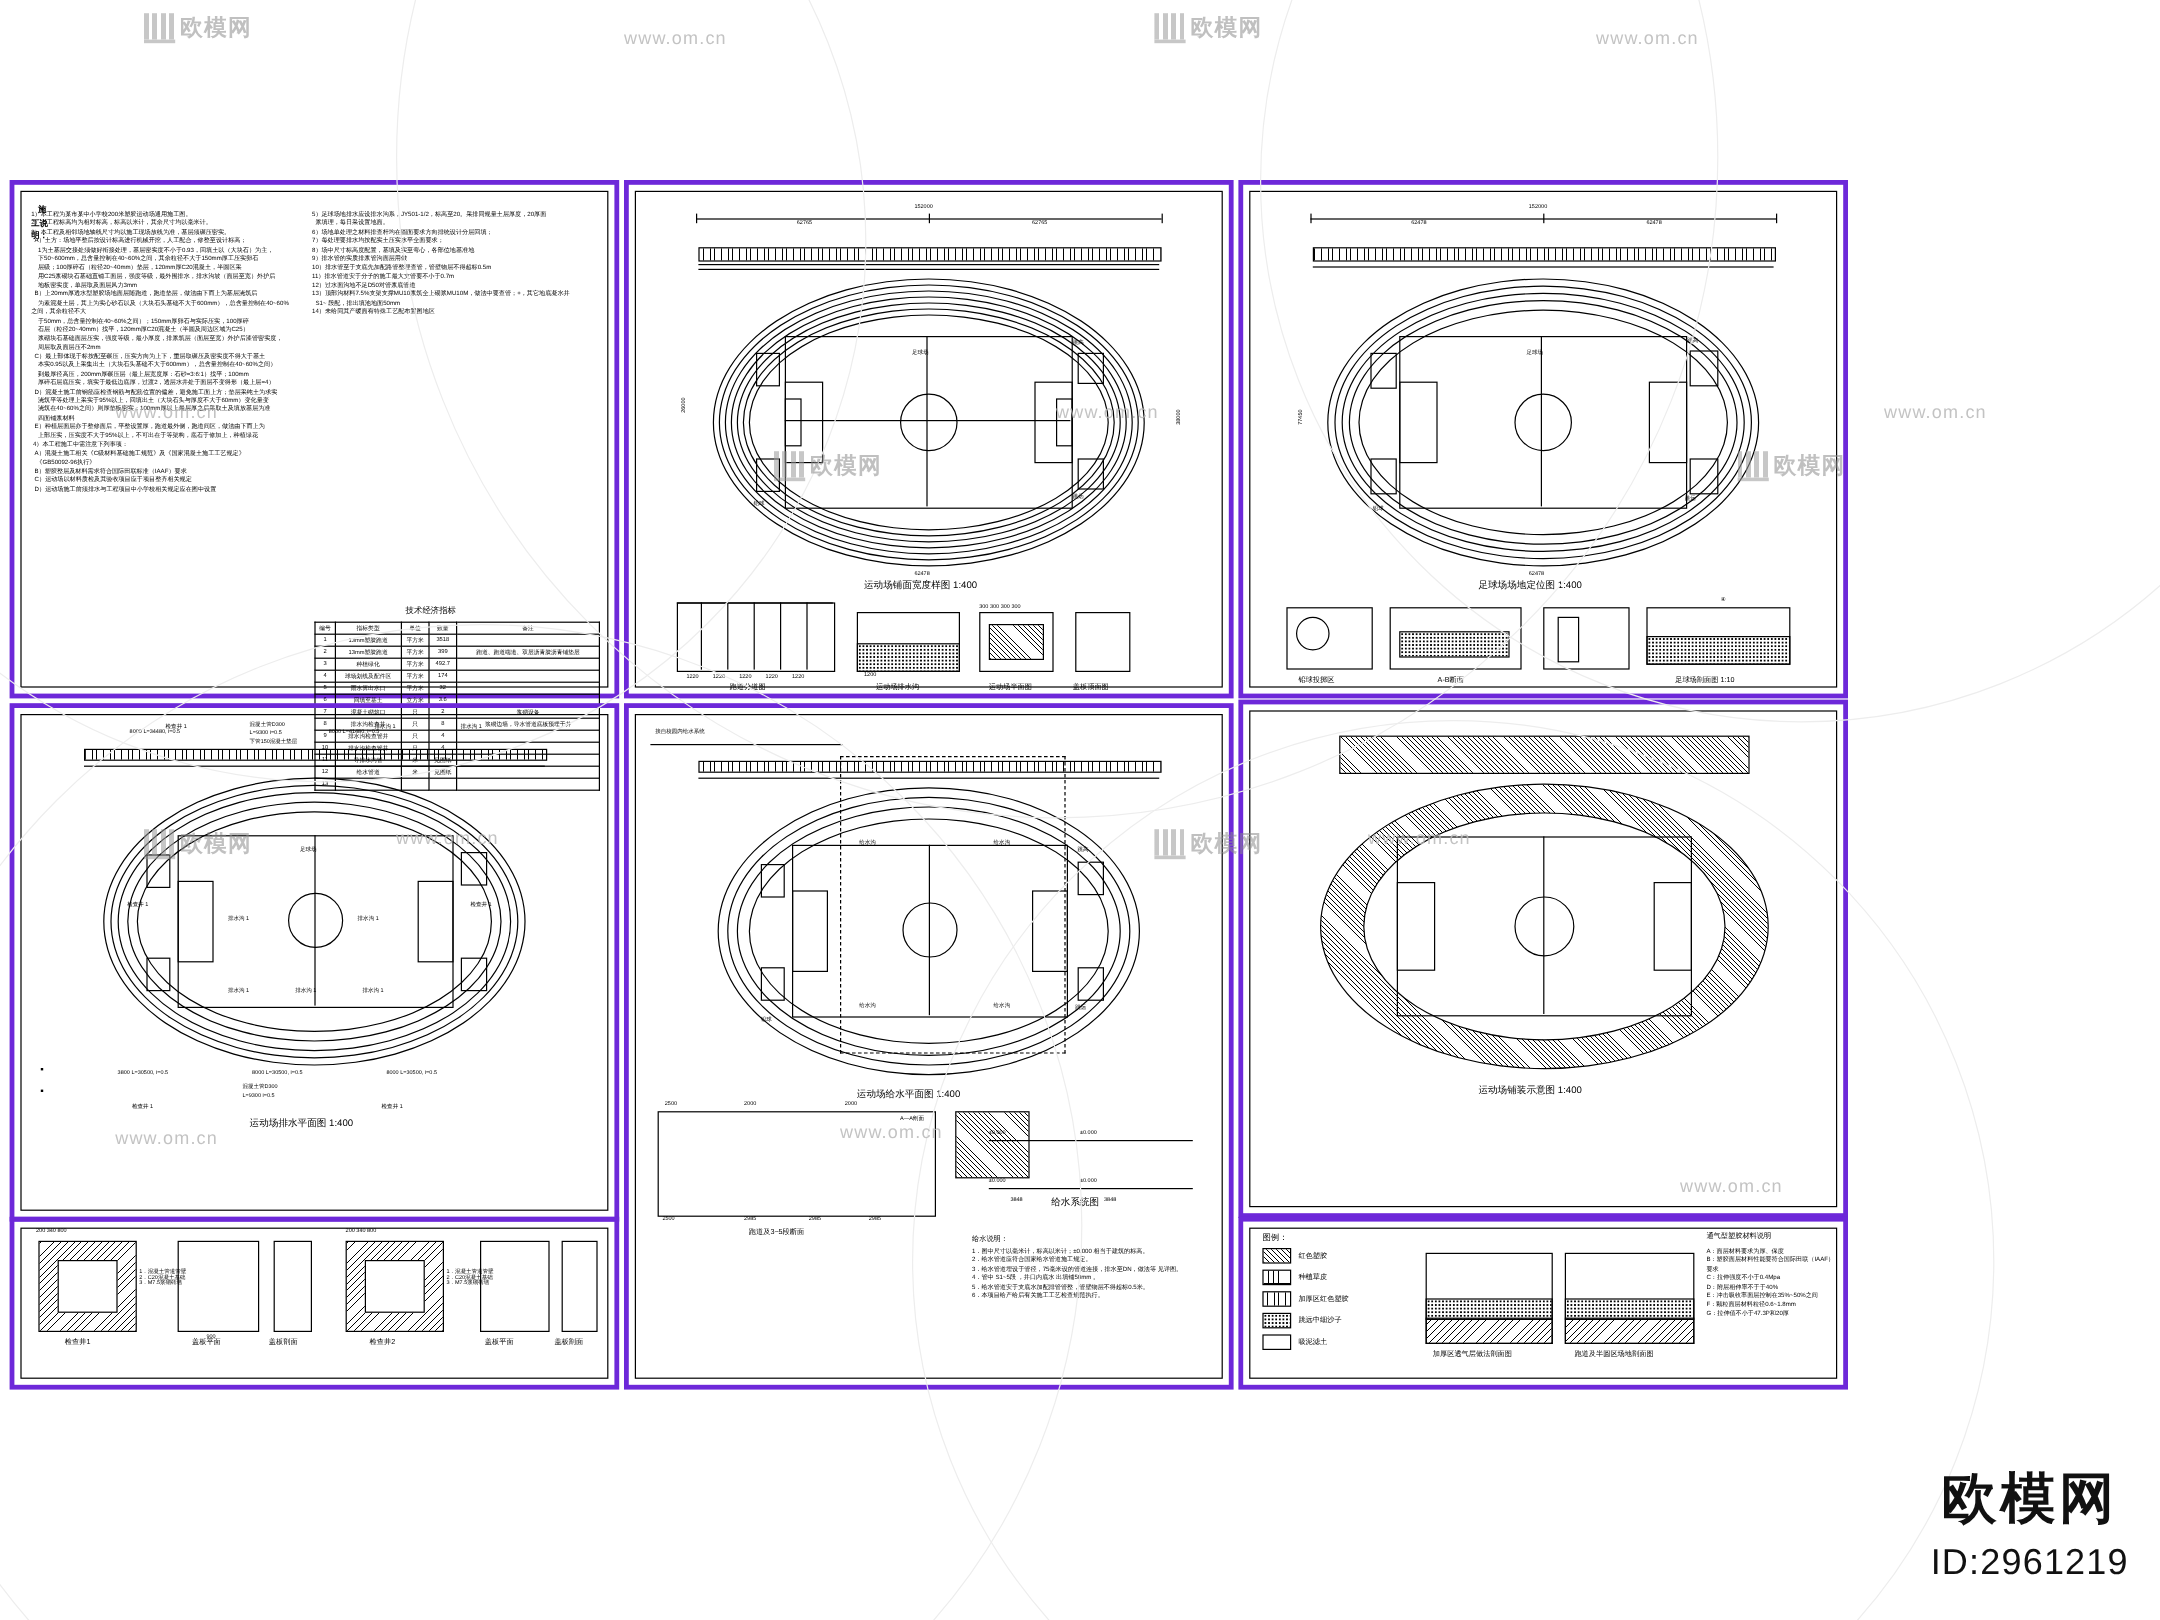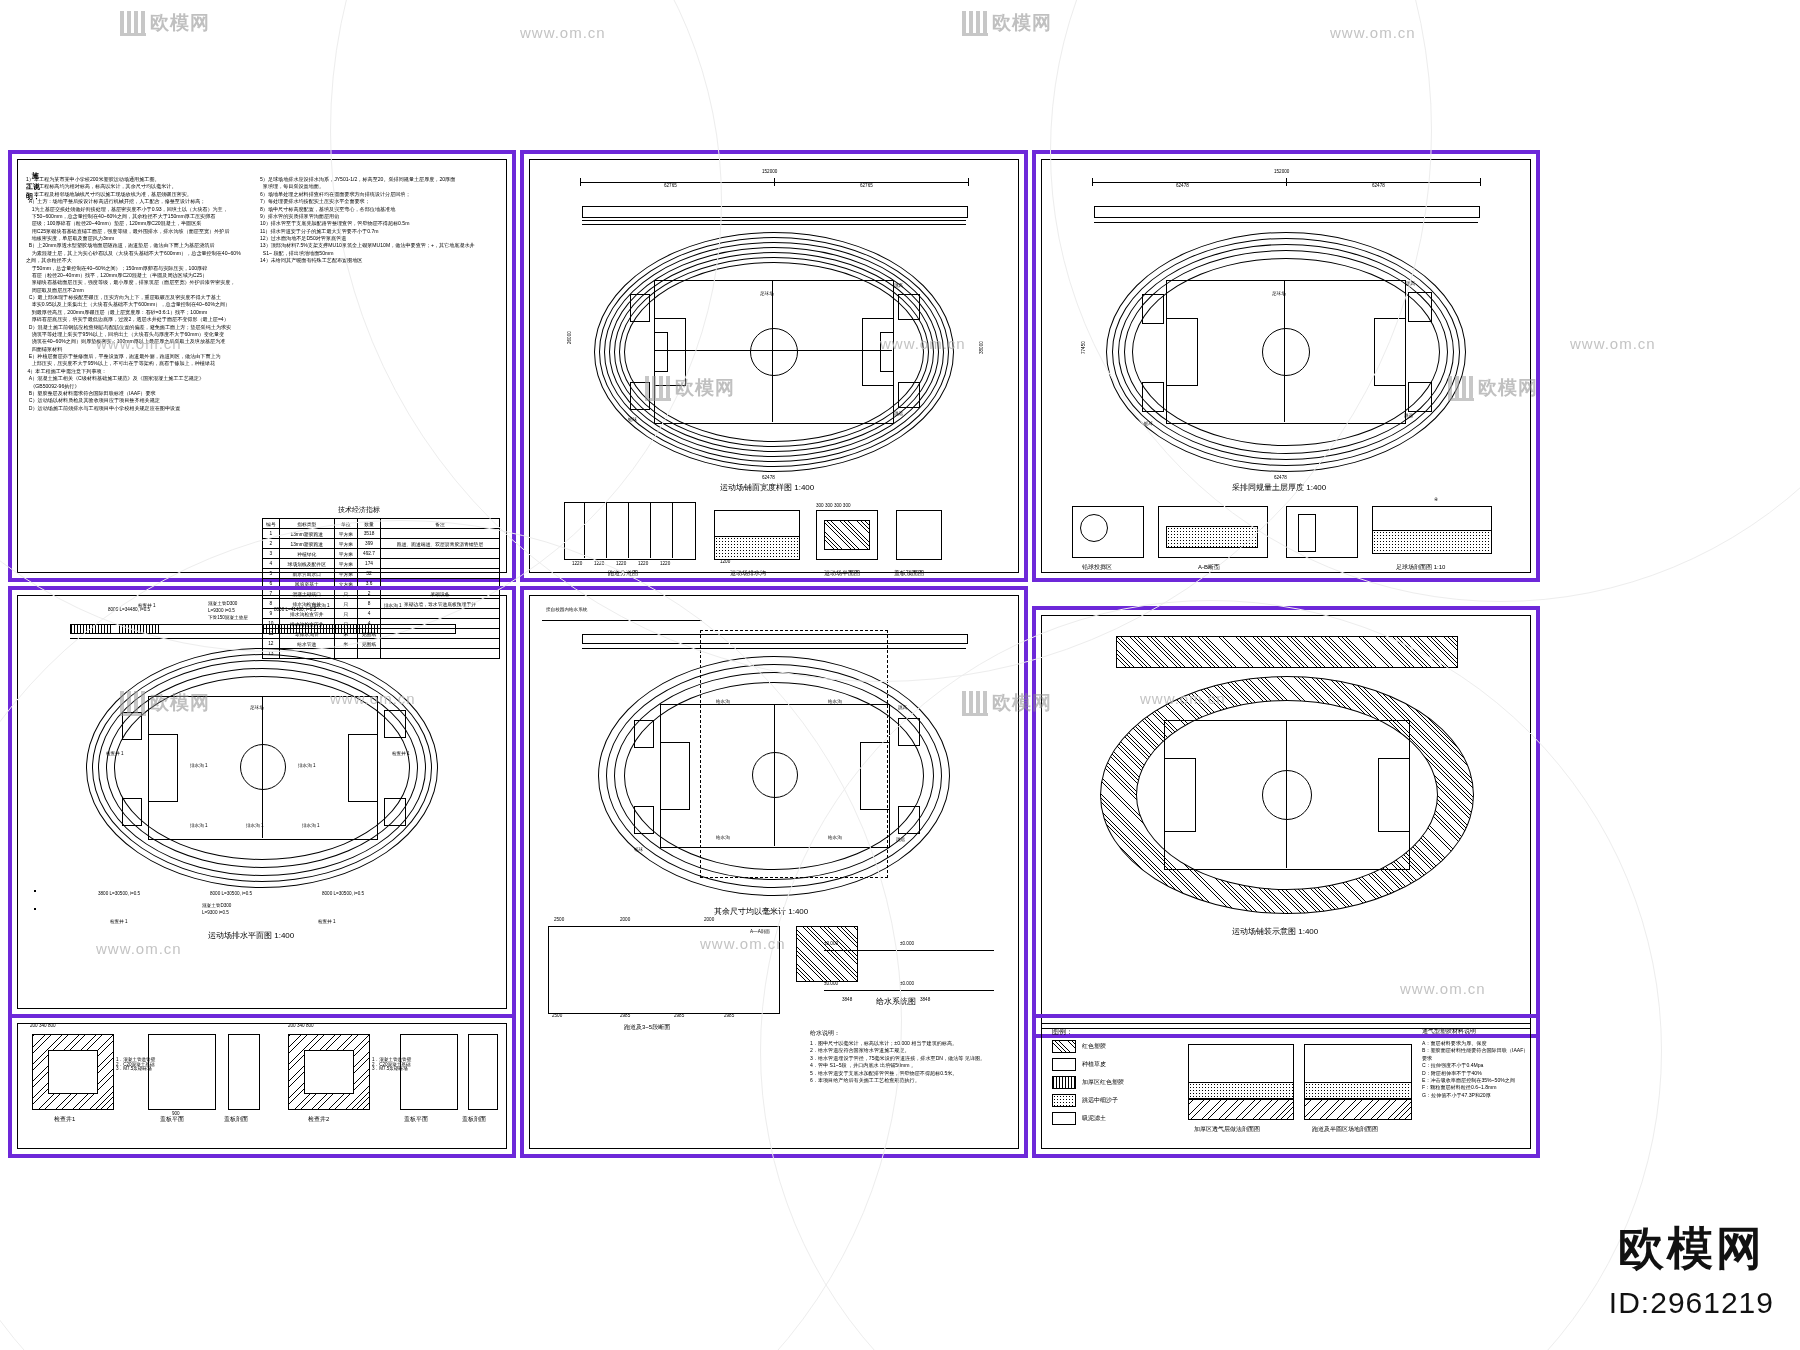--- a/index.html
+++ b/index.html
@@ -372,21 +372,21 @@
     <div class="field" style="left:302px;top:60px;width:22px;height:28px;"></div>
     <div class="field" style="left:302px;top:150px;width:22px;height:28px;"></div>
     <div class="lbl sm" style="left:166px;top:60px;">足球场</div>
     <div class="lbl sm" style="left:38px;top:190px;">铅球</div>
     <div class="lbl sm" style="left:300px;top:50px;">跳高</div>
     <div class="lbl sm" style="left:298px;top:182px;">跳远</div>
   </div>
 
   <div class="lbl sm" style="left:46px;top:200px;transform:rotate(-90deg);transform-origin:left top;">77450</div>
   <div class="lbl sm" style="left:238px;top:322px;">62478</div>
-  <div class="lbl ti" style="left:196px;top:330px;">采排同规量土层厚度  1:400</div>
+  <div class="lbl ti" style="left:196px;top:330px;">足球场场地定位图  1:400</div>
 
   <div class="box" style="left:36px;top:352px;width:70px;height:50px;"></div>
   <div class="oval" style="left:44px;top:360px;width:26px;height:26px;border:1px solid #000;border-radius:50%;position:absolute;"></div>
   <div class="lbl" style="left:46px;top:410px;">铅球投掷区</div>
 
   <div class="box" style="left:122px;top:352px;width:108px;height:50px;"></div>
   <div class="box hatch-dots" style="left:130px;top:372px;width:90px;height:20px;"></div>
   <div class="lbl" style="left:162px;top:410px;">A-B断面</div>
 
   <div class="box" style="left:250px;top:352px;width:70px;height:50px;"></div>
@@ -509,21 +509,21 @@
     <div class="field" style="left:300px;top:150px;width:20px;height:26px;"></div>
     <div class="lbl sm" style="left:118px;top:44px;">给水沟</div>
     <div class="lbl sm" style="left:230px;top:44px;">给水沟</div>
     <div class="lbl sm" style="left:118px;top:180px;">给水沟</div>
     <div class="lbl sm" style="left:230px;top:180px;">给水沟</div>
     <div class="lbl sm" style="left:36px;top:192px;">铅球</div>
     <div class="lbl sm" style="left:300px;top:50px;">跳高</div>
     <div class="lbl sm" style="left:298px;top:182px;">跳远</div>
   </div>
 
-  <div class="lbl ti" style="left:190px;top:318px;">其余尺寸均以毫米计  1:400</div>
+  <div class="lbl ti" style="left:190px;top:318px;">运动场给水平面图  1:400</div>
 
   <div class="box" style="left:300px;top:332px;width:170px;height:92px;border:0;"></div>
   <div class="rule" style="left:300px;top:360px;width:170px;height:.5px;"></div>
   <div class="rule" style="left:300px;top:400px;width:170px;height:.5px;"></div>
   <div class="lbl sm" style="left:300px;top:352px;">±0.000</div>
   <div class="lbl sm" style="left:376px;top:352px;">±0.000</div>
   <div class="lbl sm" style="left:300px;top:392px;">±0.000</div>
   <div class="lbl sm" style="left:376px;top:392px;">±0.000</div>
   <div class="lbl sm" style="left:318px;top:408px;">3848</div>
   <div class="lbl sm" style="left:396px;top:408px;">3848</div>
@@ -544,21 +544,21 @@
   <div class="lbl sm" style="left:28px;top:424px;">2500</div>
   <div class="lbl sm" style="left:96px;top:424px;">2985</div>
   <div class="lbl sm" style="left:150px;top:424px;">2985</div>
   <div class="lbl sm" style="left:200px;top:424px;">2985</div>
   <div class="lbl" style="left:100px;top:434px;">跑道及3~5段断面</div>
 
   <div class="box hatch-diag" style="left:272px;top:336px;width:60px;height:54px;"></div>
   <div class="lbl sm" style="left:226px;top:340px;">A—A剖面</div>
 </div>
 
-<div class="sheet" style="left:1032px;top:606px;width:500px;height:424px;text-align:center;">
+<div class="sheet" style="left:1032px;top:583px;width:500px;height:424px;text-align:center;">
   <div class="inner-border"></div>
 
   <div class="box hatch-diag" style="left:80px;top:26px;width:340px;height:30px;"></div>
 
   <div class="track" style="left:64px;top:66px;width:374px;height:238px;">
     <div class="oval oval-r hatch-diag" style="left:0;top:0;width:372px;height:236px;"></div>
     <div class="oval oval-r" style="left:36px;top:24px;width:300px;height:188px;background:#fff;"></div>
     <div class="field" style="left:64px;top:44px;width:244px;height:148px;"></div>
     <div class="field" style="left:186px;top:44px;width:.5px;height:148px;border:0;background:#000;"></div>
     <div class="oval" style="left:162px;top:94px;width:48px;height:48px;border-radius:50%;"></div>

